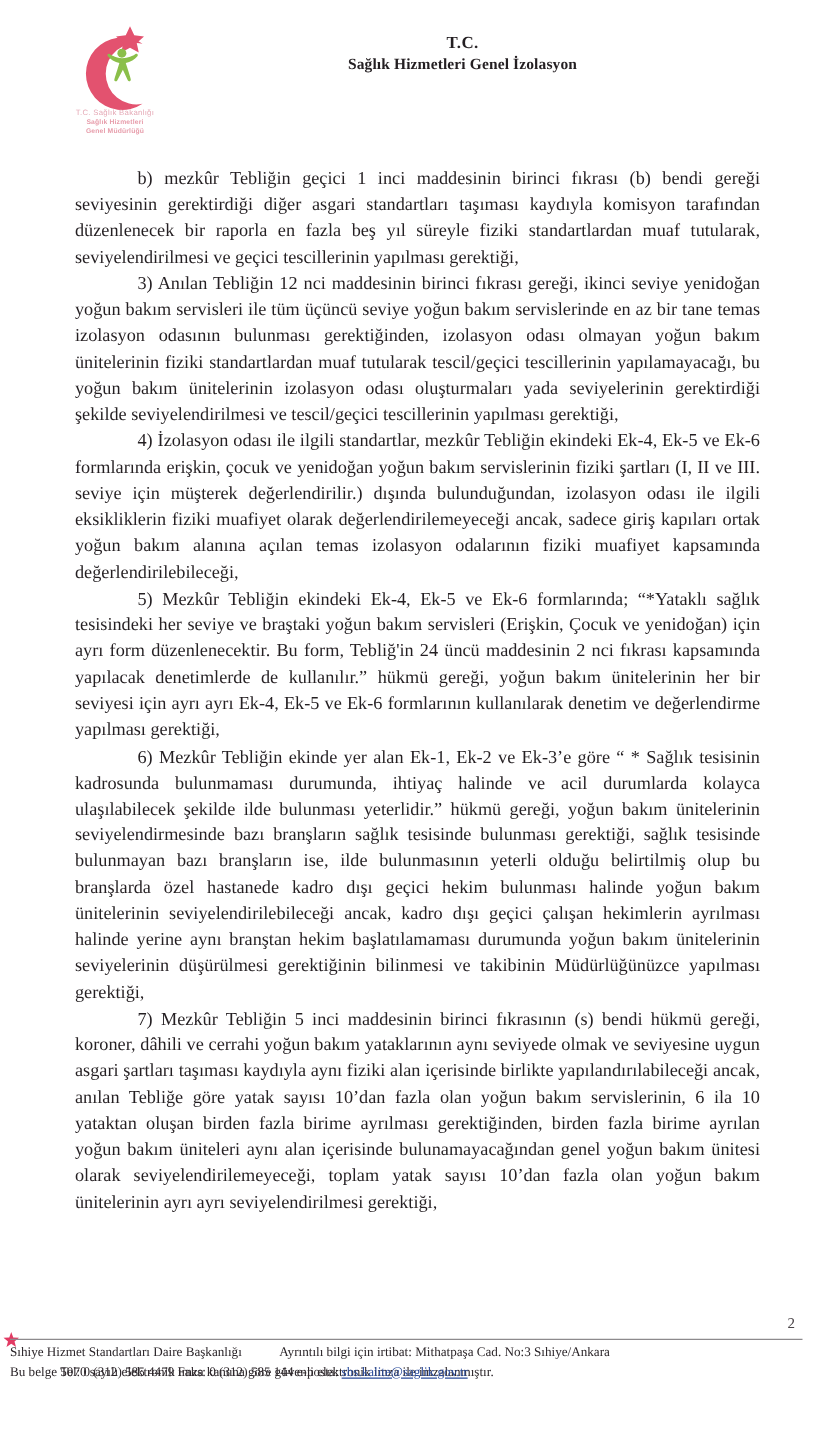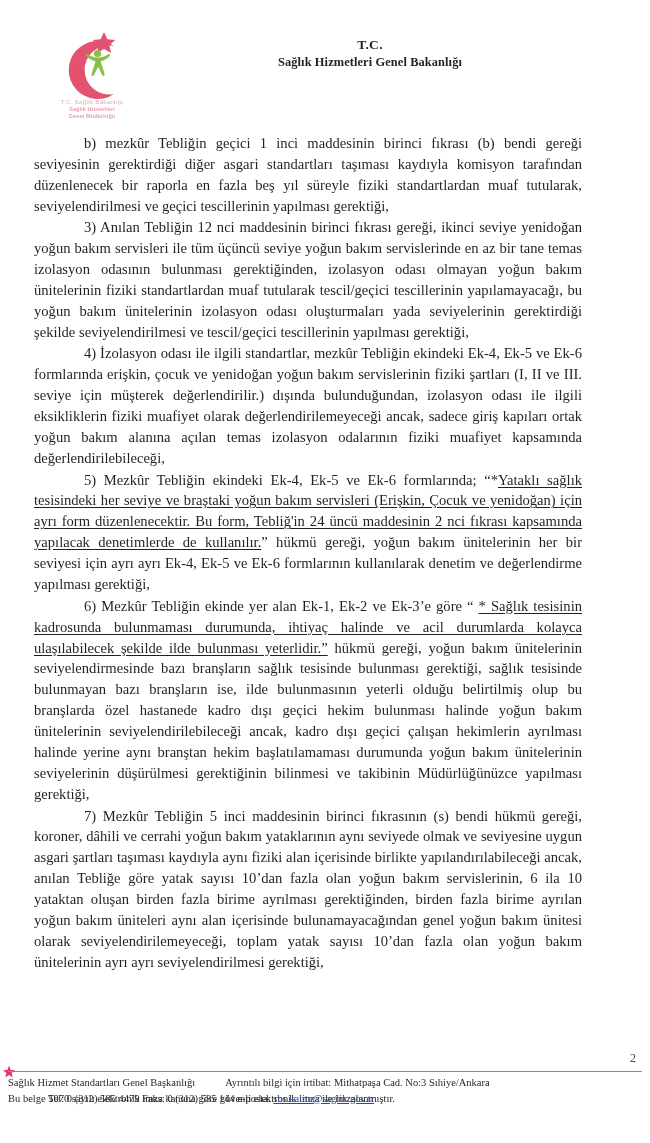--- a/index.html
+++ b/index.html
@@ -19,21 +19,21 @@
   .page {
     position: absolute;
     inset: 0;
     width: 650px;
     height: 1143px;
   }
 
   
   .doc-header {
     position: absolute;
-    top: 26px;
+    top: 15px;
     left: 0;
     width: 650px;
     height: 104px;
   }
 
   .logo-block {
     position: absolute;
     left: 38px;
     top: 4px;
     width: 108px;
@@ -94,36 +94,36 @@
     font-size: 12.4px;
     font-weight: bold;
     letter-spacing: .1px;
     line-height: 1.4;
   }
 
   
   .doc-body {
     position: absolute;
     top: 133px;
-    left: 34px;
+    left: 60px;
     width: 548px;
   }
   .para {
     text-align: justify;
     text-justify: inter-word;
     font-size: 14.6px;
     line-height: 1.435;
     margin: 0 0 0.5px 0;
     hyphens: none;
   }
   .para .indent {
     display: inline-block;
     width: 50px;
   }
-  .u { text-decoration: underline; text-underline-offset: 2px; }
+  .u { text-underline-offset: 2px; }
 
   
   .page-number {
     position: absolute;
     right: 14px;
     top: 1051px;
     font-size: 12px;
     color: #4a4448;
   }
 
@@ -202,21 +202,21 @@
       </div>
       <div class="logo-caption">
         <span class="lc1">T.C. Sağlık Bakanlığı</span>
         <span class="lc2">Sağlık Hizmetleri</span>
         <span class="lc3">Genel Müdürlüğü</span>
       </div>
     </div>
 
     <div class="header-titles">
       <div class="t-line1">T.C.</div>
-      <div class="t-line3">Sağlık Hizmetleri Genel Bakanlığı</div>
+      <div class="t-line3">Sağlık Hizmetleri Genel İzolasyon</div>
     </div>
   </div>
 
   <div class="doc-body" id="body-paragraphs">
       <p class="para"><span class="indent"></span><span>b) mezkûr Tebliğin geçici 1 inci maddesinin birinci fıkrası (b) bendi gereği seviyesinin gerektirdiği diğer asgari standartları taşıması kaydıyla komisyon tarafından düzenlenecek bir raporla en fazla beş yıl süreyle fiziki standartlardan muaf tutularak, seviyelendirilmesi ve geçici tescillerinin yapılması gerektiği,</span></p>
       <p class="para"><span class="indent"></span><span>3) Anılan Tebliğin 12 nci maddesinin birinci fıkrası gereği, ikinci seviye yenidoğan yoğun bakım servisleri ile tüm üçüncü seviye yoğun bakım servislerinde en az bir tane temas izolasyon odasının bulunması gerektiğinden, izolasyon odası olmayan yoğun bakım ünitelerinin fiziki standartlardan muaf tutularak tescil/geçici tescillerinin yapılamayacağı, bu yoğun bakım ünitelerinin izolasyon odası oluşturmaları yada seviyelerinin gerektirdiği şekilde seviyelendirilmesi ve tescil/geçici tescillerinin yapılması gerektiği,</span></p>
       <p class="para"><span class="indent"></span><span>4) İzolasyon odası ile ilgili standartlar, mezkûr Tebliğin ekindeki Ek-4, Ek-5 ve Ek-6 formlarında erişkin, çocuk ve yenidoğan yoğun bakım servislerinin fiziki şartları (I, II ve III. seviye için müşterek değerlendirilir.) dışında bulunduğundan, izolasyon odası ile ilgili eksikliklerin fiziki muafiyet olarak değerlendirilemeyeceği ancak, sadece giriş kapıları ortak yoğun bakım alanına açılan temas izolasyon odalarının fiziki muafiyet kapsamında değerlendirilebileceği,</span></p>
       <p class="para"><span class="indent"></span><span>5) Mezkûr Tebliğin ekindeki Ek-4, Ek-5 ve Ek-6 formlarında; “*</span><span class="u">Yataklı sağlık tesisindeki her seviye ve braştaki yoğun bakım servisleri (Erişkin, Çocuk ve yenidoğan) için ayrı form düzenlenecektir. Bu form, Tebliğ'in 24 üncü maddesinin 2 nci fıkrası kapsamında yapılacak denetimlerde de kullanılır.</span><span>” hükmü gereği, yoğun bakım ünitelerinin her bir seviyesi için ayrı ayrı Ek-4, Ek-5 ve Ek-6 formlarının kullanılarak denetim ve değerlendirme yapılması gerektiği,</span></p>
       <p class="para"><span class="indent"></span><span>6) Mezkûr Tebliğin ekinde yer alan Ek-1, Ek-2 ve Ek-3’e göre “ </span><span class="u">* Sağlık tesisinin kadrosunda bulunmaması durumunda, ihtiyaç halinde ve acil durumlarda kolayca ulaşılabilecek şekilde ilde bulunması yeterlidir.”</span><span> hükmü gereği, yoğun bakım ünitelerinin seviyelendirmesinde bazı branşların sağlık tesisinde bulunması gerektiği, sağlık tesisinde bulunmayan bazı branşların ise, ilde bulunmasının yeterli olduğu belirtilmiş olup bu branşlarda özel hastanede kadro dışı geçici hekim bulunması halinde yoğun bakım ünitelerinin seviyelendirilebileceği ancak, kadro dışı geçici çalışan hekimlerin ayrılması halinde yerine aynı branştan hekim başlatılamaması durumunda yoğun bakım ünitelerinin seviyelerinin düşürülmesi gerektiğinin bilinmesi ve takibinin Müdürlüğünüzce yapılması gerektiği,</span></p>
       <p class="para"><span class="indent"></span><span>7) Mezkûr Tebliğin 5 inci maddesinin birinci fıkrasının (s) bendi hükmü gereği, koroner, dâhili ve cerrahi yoğun bakım yataklarının aynı seviyede olmak ve seviyesine uygun asgari şartları taşıması kaydıyla aynı fiziki alan içerisinde birlikte yapılandırılabileceği ancak, anılan Tebliğe göre yatak sayısı 10’dan fazla olan yoğun bakım servislerinin, 6 ila 10 yataktan oluşan birden fazla birime ayrılması gerektiğinden, birden fazla birime ayrılan yoğun bakım üniteleri aynı alan içerisinde bulunamayacağından genel yoğun bakım ünitesi olarak seviyelendirilemeyeceği, toplam yatak sayısı 10’dan fazla olan yoğun bakım ünitelerinin ayrı ayrı seviyelendirilmesi gerektiği,</span></p>
@@ -226,21 +226,21 @@
 
   <div class="footer-star">
     <svg viewBox="0 0 14 14" width="14" height="14" aria-hidden="true">
       <path d="M7 0.6 L8.6 5 L13.2 5.2 L9.6 8.1 L10.8 12.6 L7 10 L3.2 12.6 L4.4 8.1 L0.8 5.2 L5.4 5 Z" fill="#e23a63"></path>
     </svg>
   </div>
   <div class="footer-rule"></div>
 
   <div class="doc-footer">
     <div class="f-row1">
-      <span class="f-dept">Sağlık Hizmet Standartları Genel Başkanlığı</span><span>Ayrıntılı bilgi için irtibat: Mithatpaşa Cad. No:3 Sıhiye/Ankara</span>
+      <span class="f-dept">Sıhiye Hizmet Standartları Daire Başkanlığı</span><span>Ayrıntılı bilgi için irtibat: Mithatpaşa Cad. No:3 Sıhiye/Ankara</span>
     </div>
     <div class="f-overlap">
       <span class="layer layer-a">Bu belge 5070 sayılı elektronik imza kanuna göre güvenli elektronik imza ile imzalanmıştır.</span>
       <span class="layer layer-b"><span>Tel: 0 (312) 585 4479  Faks: 0 (312) 585 144  e-posta: </span><span class="f-mail">shs.kalite@saglik.gov.tr</span></span>
     </div>
   </div>
 
 </div>
 
 </body></html>

